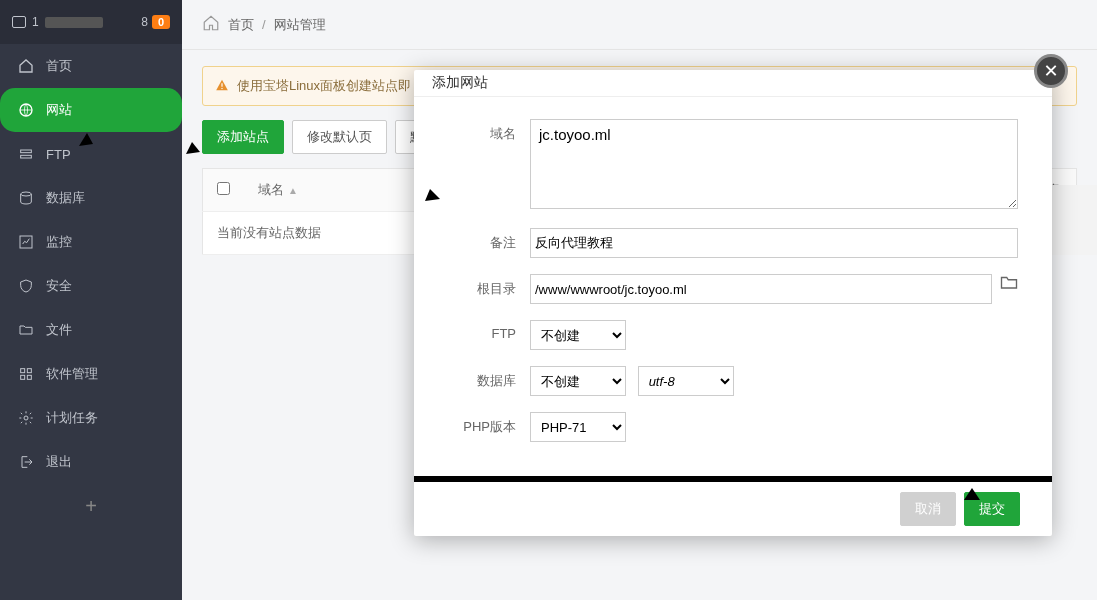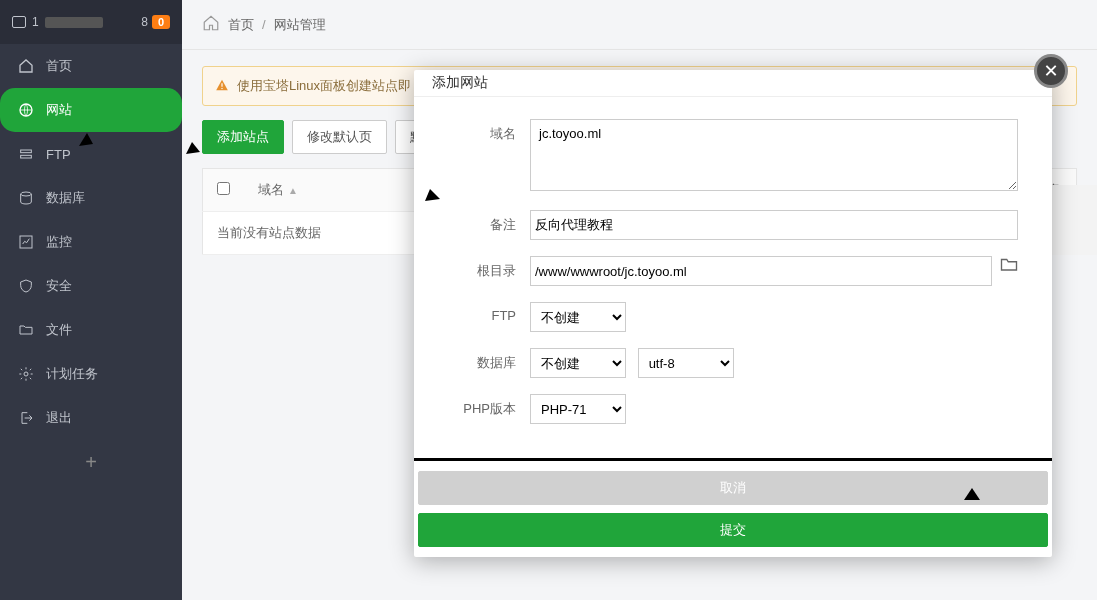--- a/index.html
+++ b/index.html
@@ -43,26 +43,26 @@
   .table th { background: #fafafa; }
   .table .chk { width: 30px; }
   .sort-arrow { font-size: 10px; color: #aaa; margin-left: 4px; }
   .modal { position: absolute; left: 414px; top: 70px; width: 638px; background: #fff; box-shadow: 0 4px 24px rgba(0,0,0,0.3); border-radius: 2px; }
   .modal-header { height: 27px; border-bottom: 1px solid #eee; display: flex; align-items: center; padding: 0 18px; color: #333; font-size: 14px; }
   .modal-close { position: absolute; right: -16px; top: -16px; width: 34px; height: 34px; border-radius: 50%; background: #444; color: #fff; display: flex; align-items: center; justify-content: center; cursor: pointer; font-size: 18px; border: 3px solid #888; }
   .modal-body { padding: 22px 34px 18px; }
   .form-row { display: flex; margin-bottom: 16px; }
   .form-label { width: 82px; color: #666; padding-top: 6px; text-align: right; padding-right: 14px; }
   .form-control { flex: 1; }
-  .form-control textarea { width: 100%; height: 72px; border: 1px solid #ccc; padding: 6px 8px; font-family: inherit; font-size: 13px; resize: both; }
+  .form-control textarea { width: 100%; height: 90px; border: 1px solid #ccc; padding: 6px 8px; font-family: inherit; font-size: 15px; resize: both; }
   .form-control input[type=text] { width: 100%; height: 30px; border: 1px solid #ccc; padding: 0 4px; font-size: 13px; }
   .form-control select { height: 30px; border: 1px solid #ccc; padding: 0 6px; min-width: 96px; font-size: 13px; background: #fff; }
   .form-control .with-folder { display: flex; gap: 8px; align-items: flex-start; }
   .folder-icon { color: #666; cursor: pointer; }
-  .modal-footer { border-top: 3px solid #000000; padding: 10px 4px; display: flex; justify-content: flex-end; gap: 8px; flex-direction: column; }
+  .modal-footer { border-top: 6px solid #000000; padding: 10px 32px; display: flex; justify-content: flex-end; gap: 8px; }
 
   
   .annot { position: absolute; pointer-events: none; }
 
   
   .right-fade { position:absolute; right:0; top:185px; width:270px; height:70px; background:#f3f3f3; }
 </style>
 </head>
 <body>
 
@@ -127,20 +127,31 @@
       </span>
     <span>安全</span>
   </div>
   <div class="sidebar-item">
     <span class="icon">
         <svg viewBox="0 0 24 24">
           <path d="M3 6h6l2 2h10v10H3z" fill="none" stroke="currentColor" stroke-width="1.5"></path>
         </svg>
       </span>
     <span>文件</span>
+  </div>
+  <div class="sidebar-item">
+    <span class="icon">
+        <svg viewBox="0 0 24 24">
+          <rect x="4" y="4" width="6" height="6" fill="none" stroke="currentColor" stroke-width="1.5"></rect>
+          <rect x="14" y="4" width="6" height="6" fill="none" stroke="currentColor" stroke-width="1.5"></rect>
+          <rect x="4" y="14" width="6" height="6" fill="none" stroke="currentColor" stroke-width="1.5"></rect>
+          <rect x="14" y="14" width="6" height="6" fill="none" stroke="currentColor" stroke-width="1.5"></rect>
+        </svg>
+      </span>
+    <span>软件管理</span>
   </div>
   <div class="sidebar-item">
     <span class="icon">
         <svg viewBox="0 0 24 24">
           <circle cx="12" cy="12" r="3" fill="none" stroke="currentColor" stroke-width="1.5"></circle>
           <path d="M12 2v3M12 19v3M4.2 4.2l2.1 2.1M17.7 17.7l2.1 2.1M2 12h3M19 12h3M4.2 19.8l2.1-2.1M17.7 6.3l2.1-2.1" stroke="currentColor" stroke-width="1.5"></path>
         </svg>
       </span>
     <span>计划任务</span>
   </div>
@@ -235,21 +246,21 @@
       <div class="form-label">FTP</div>
       <div class="form-control">
         <select><option>不创建</option></select>
       </div>
     </div>
 
     <div class="form-row">
       <div class="form-label">数据库</div>
       <div class="form-control">
         <select><option>不创建</option></select>
-        <select style="margin-left:8px;"><option>utf-8</option></select>
+        <select style="margin-left:8px;font-style:italic;"><option>utf-8</option></select>
       </div>
     </div>
 
     <div class="form-row">
       <div class="form-label">PHP版本</div>
       <div class="form-control">
         <select><option>PHP-71</option></select>
       </div>
     </div>
   </div>

